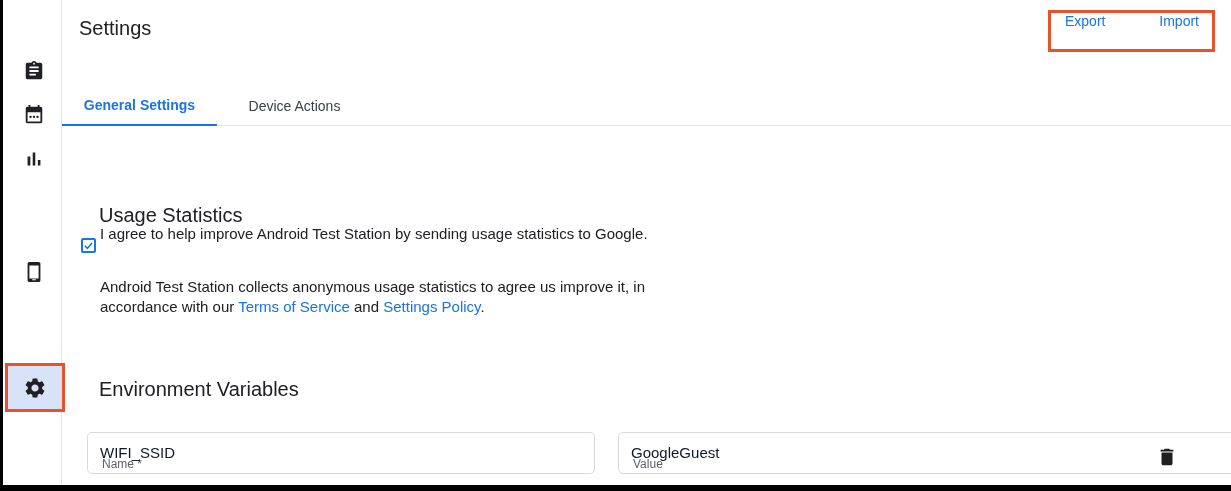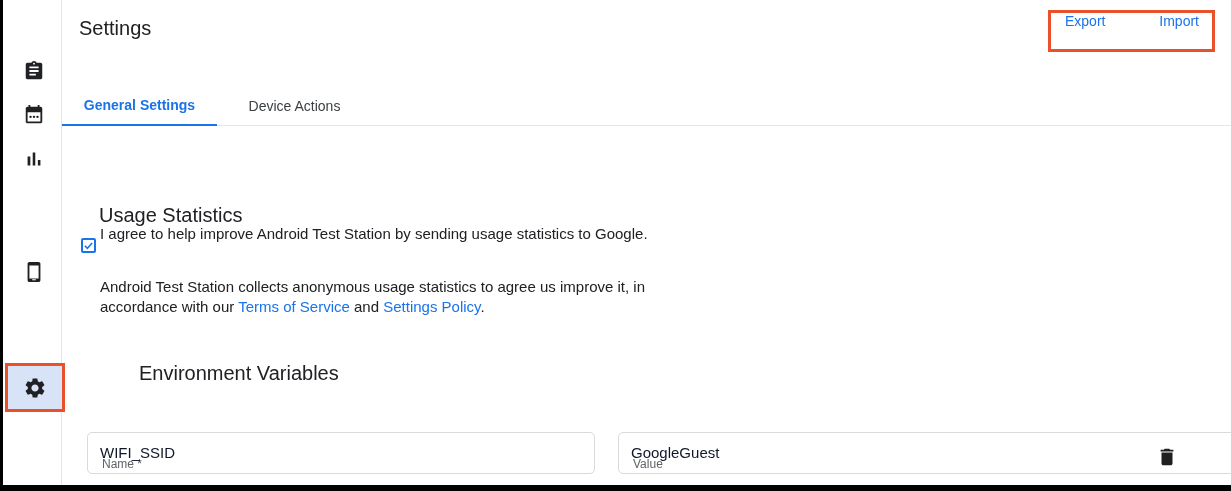--- a/index.html
+++ b/index.html
@@ -43,21 +43,21 @@
   .tabbar { position:absolute; left:62px; top:85px; width:1169px; height:41px;
             border-bottom:1px solid #e6e6e6; display:flex; }
   .tab { width:155px; height:41px; background:none; border:0; cursor:pointer;
          font-family:"Liberation Sans",sans-serif; font-size:14px; color:#3c4043;
          display:flex; align-items:center; justify-content:center; }
   .tab.active { color:#1a73e8; font-weight:700; border-bottom:2px solid #1a73e8; }
 
   
   .section-heading { position:absolute; left:99px; font-size:20px; font-weight:400; color:#202124; }
   .usage-heading { top:177px;margin-top:27px; }
-  .env-heading   { top:362px;margin-left:40px; }
+  .env-heading   { top:378px; }
   .checkbox {
     position:absolute; left:81px; top:238px; width:15px; height:15px;
     border:2px solid #1a73e8; border-radius:2px; background:#fff; cursor:pointer;
     display:flex; align-items:center; justify-content:center; padding:0;
   }
   .checkbox svg { width:11px; height:11px; }
   .agree-label { position:absolute; left:100px; top:221px; width:552px;
                  font-size:15px; line-height:25px; color:#202124; cursor:pointer; }
   .usage-desc  { position:absolute; left:100px; top:277px; width:552px;
                  font-size:15px; line-height:20px; color:#202124; }

